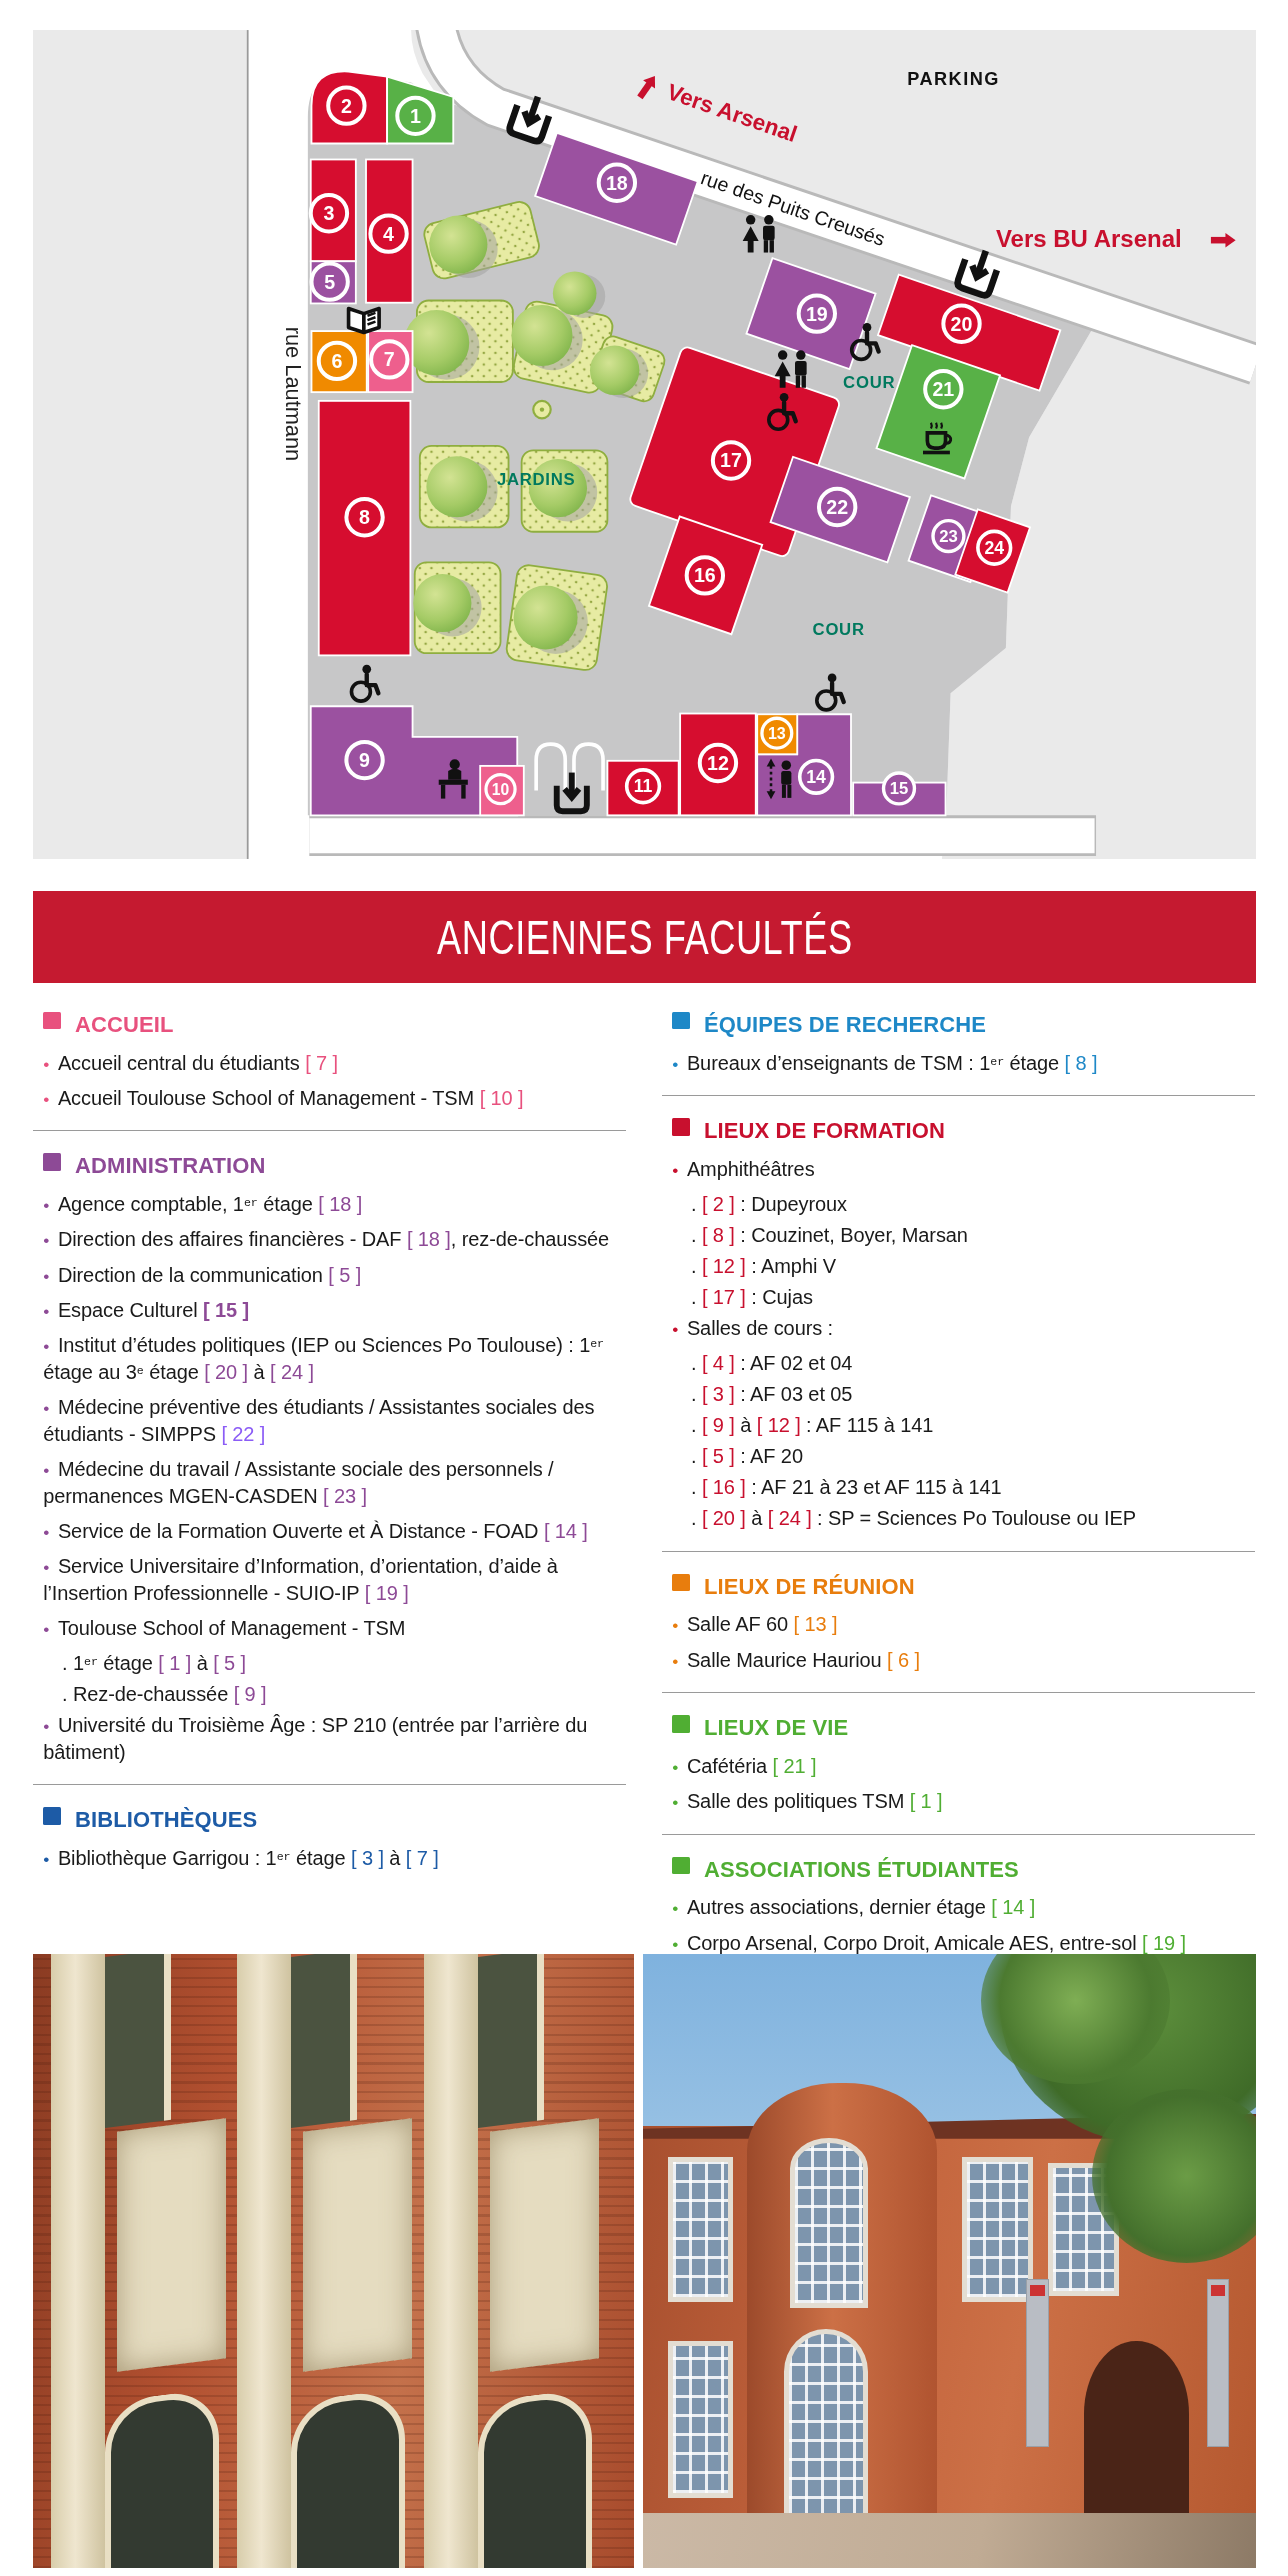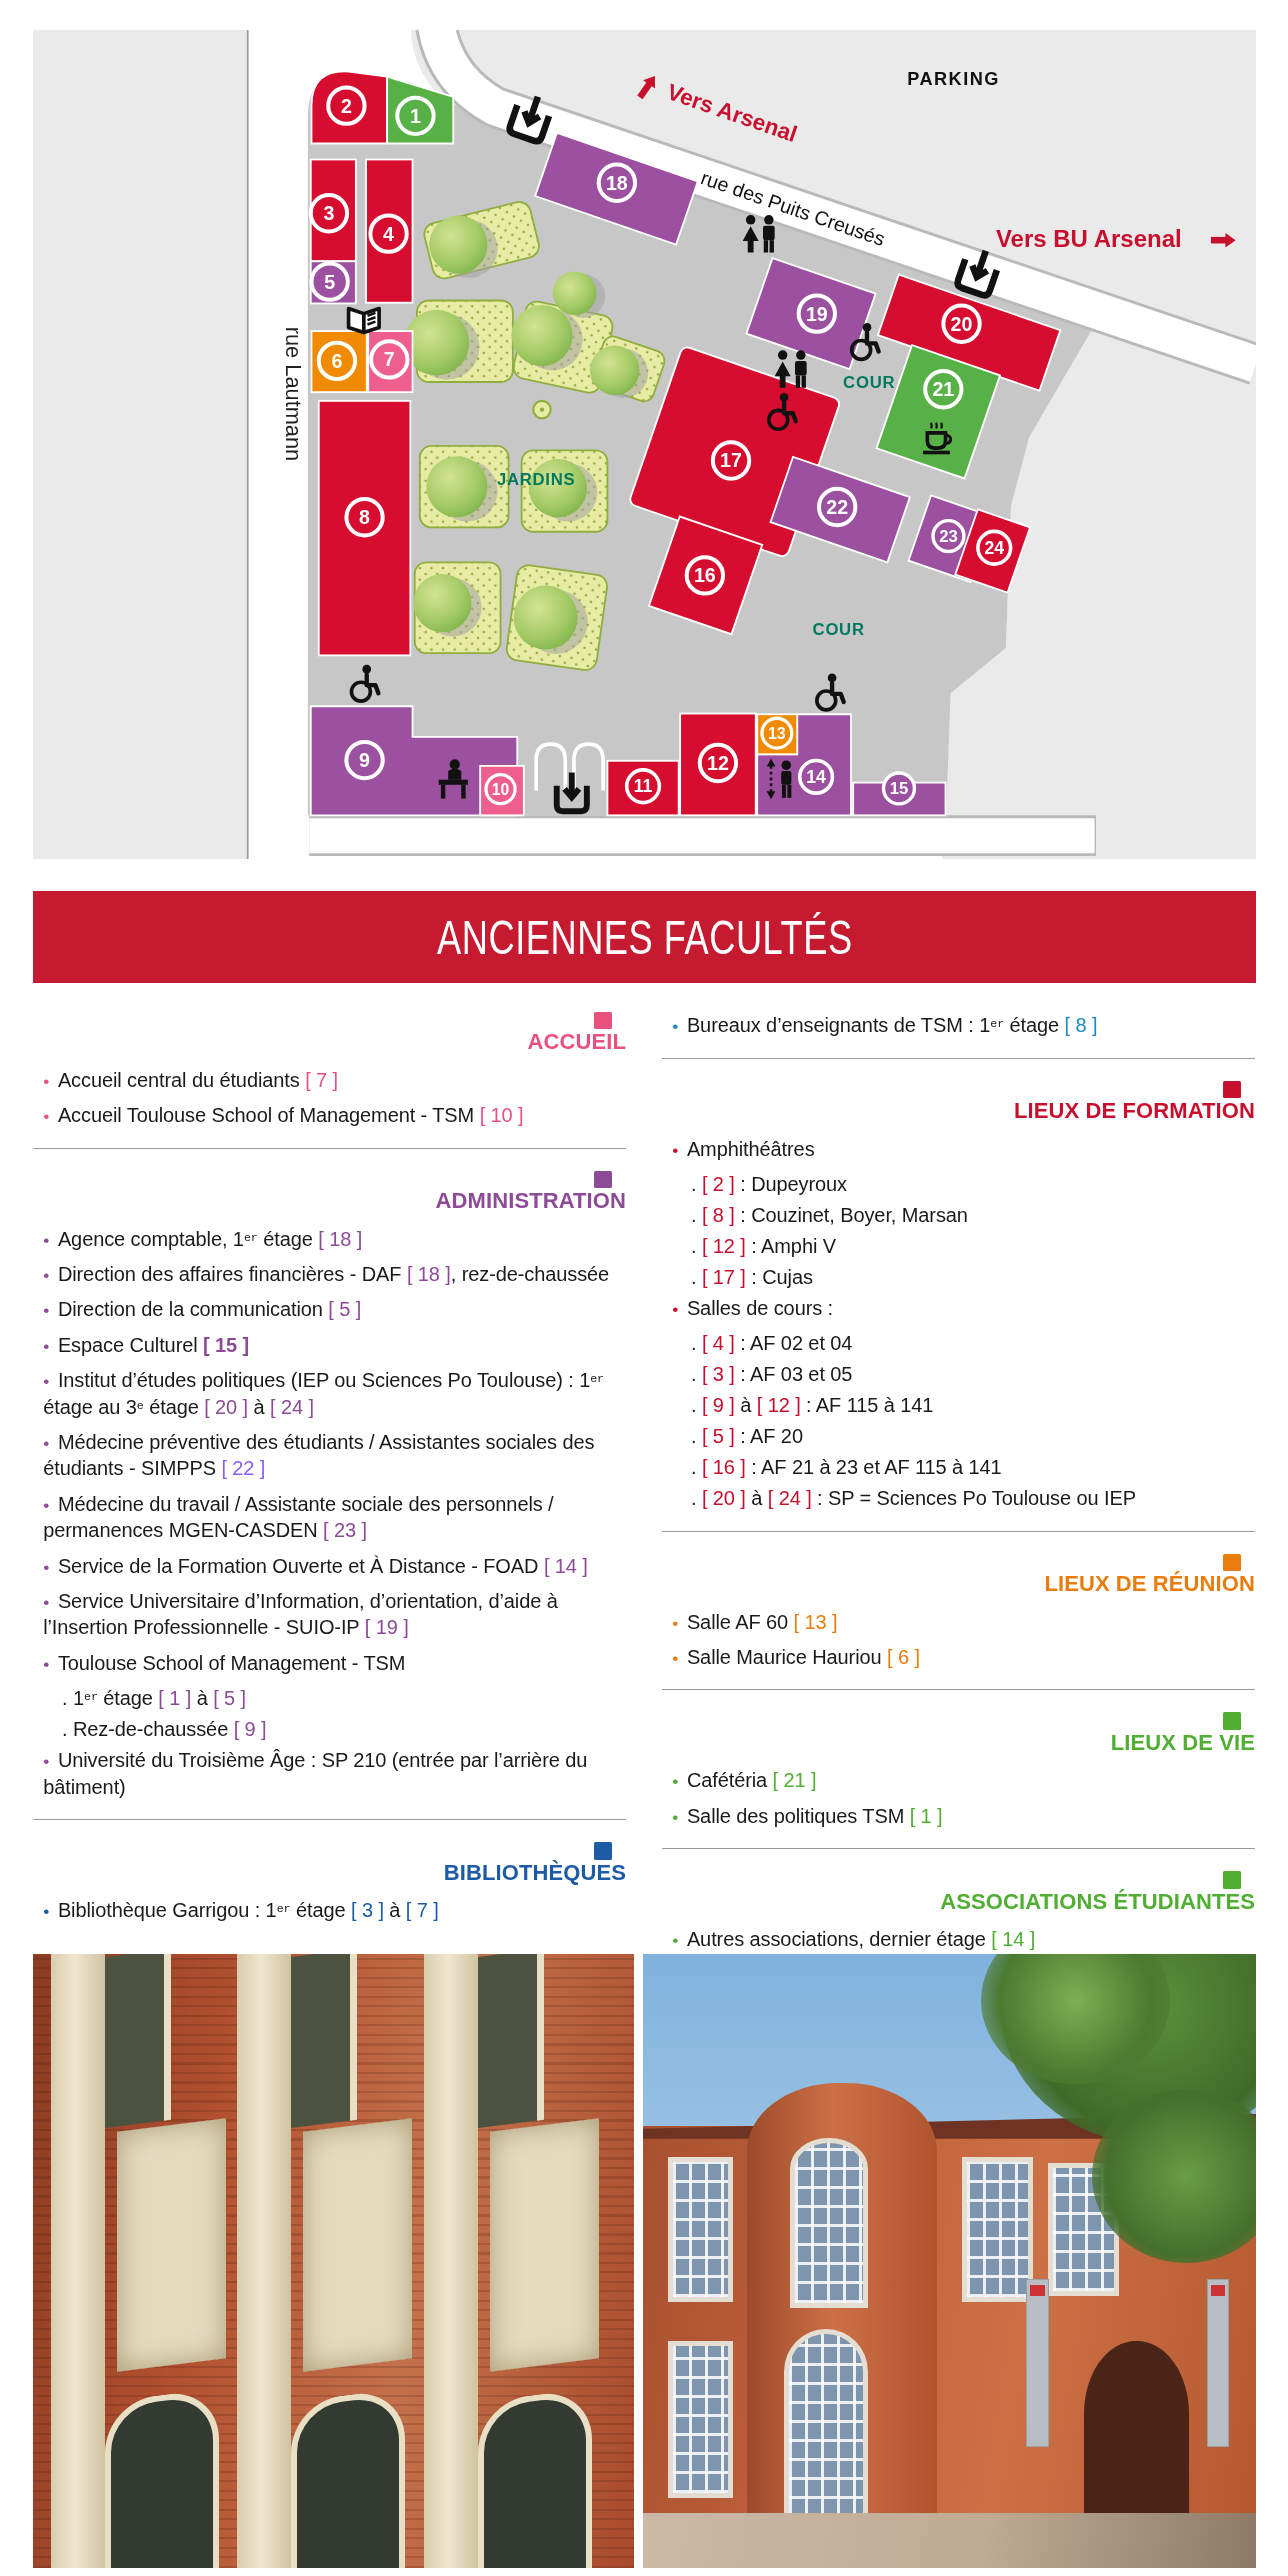--- a/index.html
+++ b/index.html
@@ -14,21 +14,21 @@
   .marker text{font:700 27px "Liberation Sans","DejaVu Sans",sans-serif;fill:#fff;text-anchor:middle;}
 
   
   #banner{position:absolute;left:33px;top:891px;width:1223px;height:92px;background:#c51a30;
           display:flex;align-items:center;justify-content:center;}
   #banner .t{color:#fff;font-size:49px;font-weight:400;letter-spacing:0.7px;transform:scaleX(.74);white-space:nowrap;}
 
   
   #legend{position:absolute;left:33px;top:1012px;width:1223px;display:flex;gap:36px;}
   .col{width:593px;}
-  .sec-head{display:flex;align-items:flex-end;margin:0 0 11.6px 10.2px;flex-direction:column;}
+  .sec-head{display:flex;align-items:flex-start;margin:0 0 11.6px 10.2px;}
   .sec-square{width:17.4px;height:17.4px;border-radius:1.5px;margin-right:14.5px;flex:none;}
   .sec-title{font-size:22px;font-weight:700;letter-spacing:0.1px;}
   .divider{border-top:1.5px solid #9a9a9a;margin:19px 0 22px 0;}
   .item{font-size:20px;line-height:1.33;margin:0 0 8.7px 10.2px;letter-spacing:-0.1px;}
   .item .bullet{font-size:17.4px;margin-right:8.7px;}
   .item.sub{margin-left:29px;margin-bottom:4.4px;}
   .item .sup{font-size:58%;vertical-align:.45em;letter-spacing:0;font-family:Liberation Mono, monospace;}
   .item .ref{}
 
   
@@ -378,20 +378,24 @@
         <div class="item sub"><span>.  Rez-de-chaussée </span><span class="ref" style="color: rgb(141, 74, 150);">[ 9 ]</span></div>
         <div class="item"><span class="bullet" style="color: rgb(141, 74, 150);">•</span><span>Université du Troisième Âge : SP 210 (entrée par l’arrière du bâtiment)</span></div>
         <div class="divider"></div>
         <div class="sec-head">
           <span class="sec-square" style="background: rgb(29, 91, 166);"></span>
           <span class="sec-title" style="color: rgb(29, 91, 166);">BIBLIOTHÈQUES</span>
         </div>
         <div class="item"><span class="bullet" style="color: rgb(29, 91, 166);">•</span><span>Bibliothèque Garrigou : 1</span><span class="sup">er</span><span> étage </span><span class="ref" style="color: rgb(29, 91, 166);">[ 3 ]</span><span> à </span><span class="ref" style="color: rgb(29, 91, 166);">[ 7 ]</span></div>
       </div>
     <div class="col" id="legend-col-right">
+        <div class="sec-head">
+          <span class="sec-square" style="background: rgb(30, 136, 199);"></span>
+          <span class="sec-title" style="color: rgb(30, 136, 199);">ÉQUIPES DE RECHERCHE</span>
+        </div>
         <div class="item"><span class="bullet" style="color: rgb(30, 136, 199);">•</span><span>Bureaux d’enseignants de TSM : 1</span><span class="sup">er</span><span> étage </span><span class="ref" style="color: rgb(30, 136, 199);">[ 8 ]</span></div>
         <div class="divider"></div>
         <div class="sec-head">
           <span class="sec-square" style="background: rgb(200, 16, 46);"></span>
           <span class="sec-title" style="color: rgb(200, 16, 46);">LIEUX DE FORMATION</span>
         </div>
         <div class="item"><span class="bullet" style="color: rgb(200, 16, 46);">•</span><span>Amphithéâtres</span></div>
         <div class="item sub"><span>.  </span><span class="ref" style="color: rgb(200, 16, 46);">[ 2 ]</span><span> : Dupeyroux</span></div>
         <div class="item sub"><span>.  </span><span class="ref" style="color: rgb(200, 16, 46);">[ 8 ]</span><span> : Couzinet, Boyer, Marsan</span></div>
         <div class="item sub"><span>.  </span><span class="ref" style="color: rgb(200, 16, 46);">[ 12 ]</span><span> : Amphi V</span></div>

